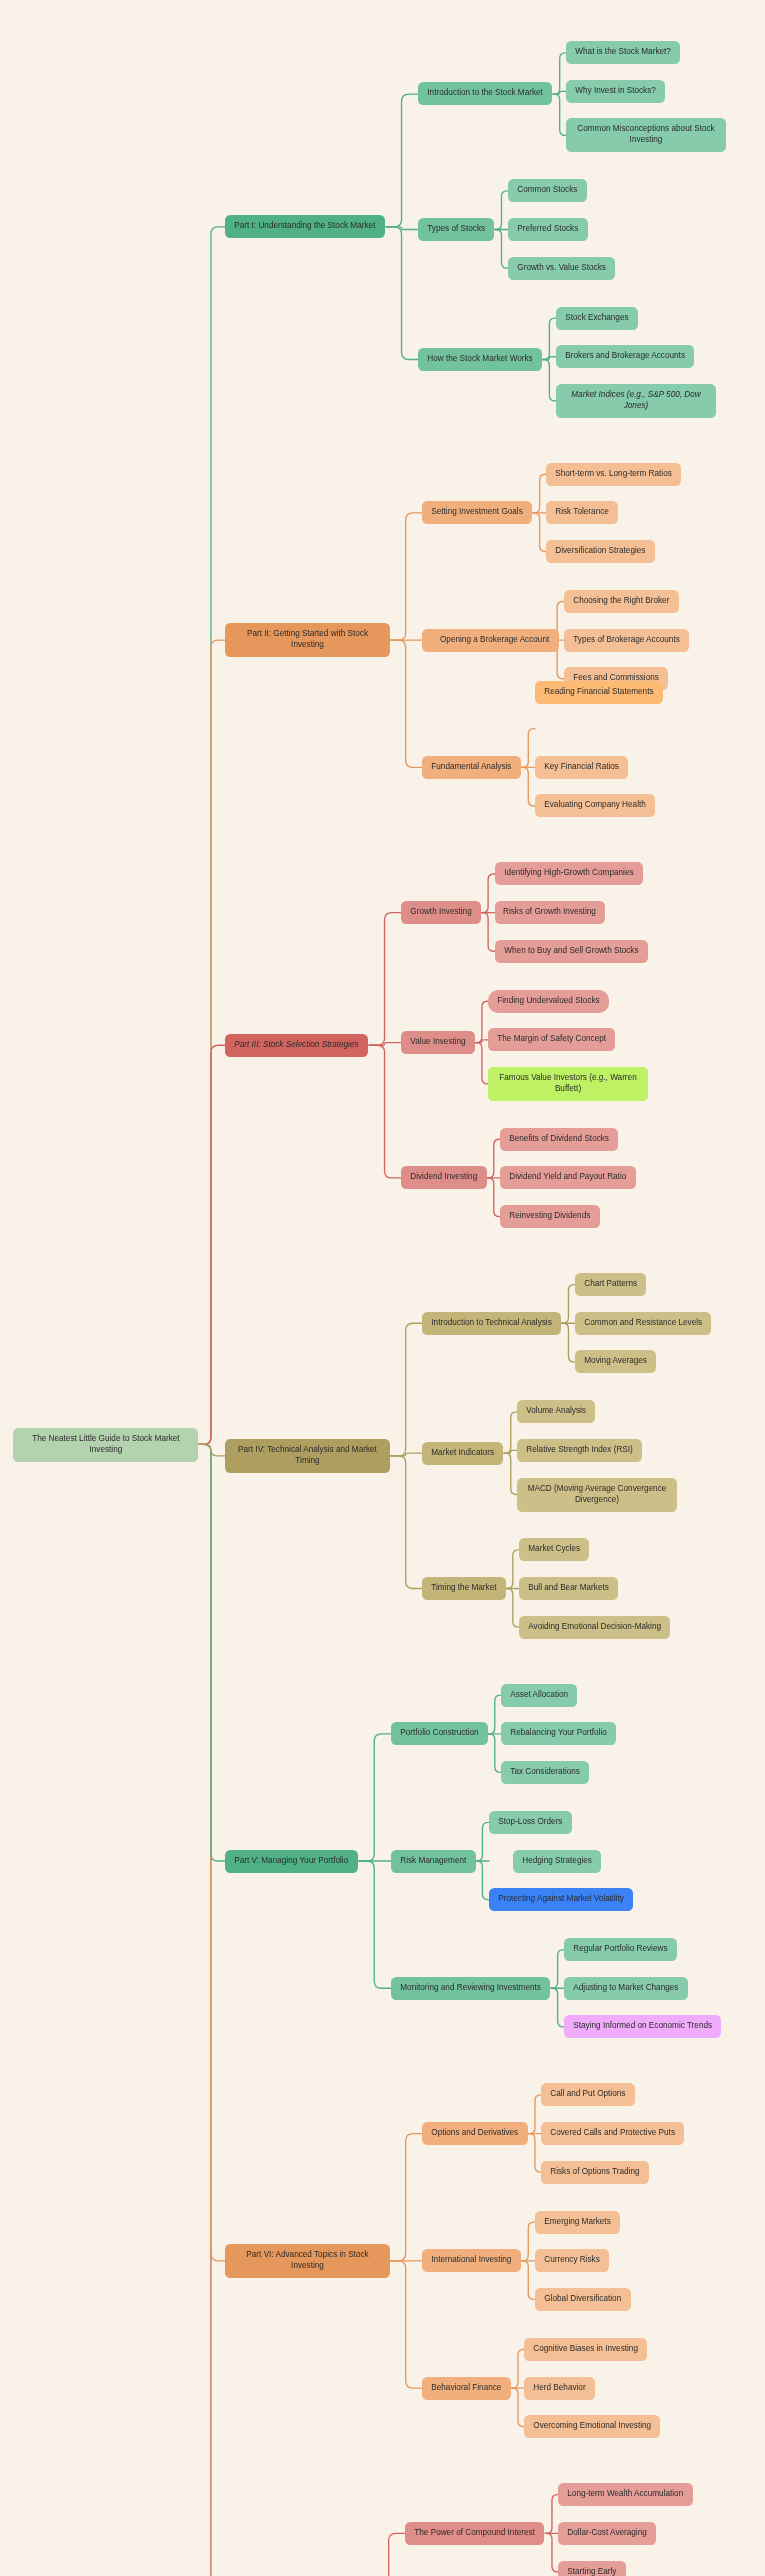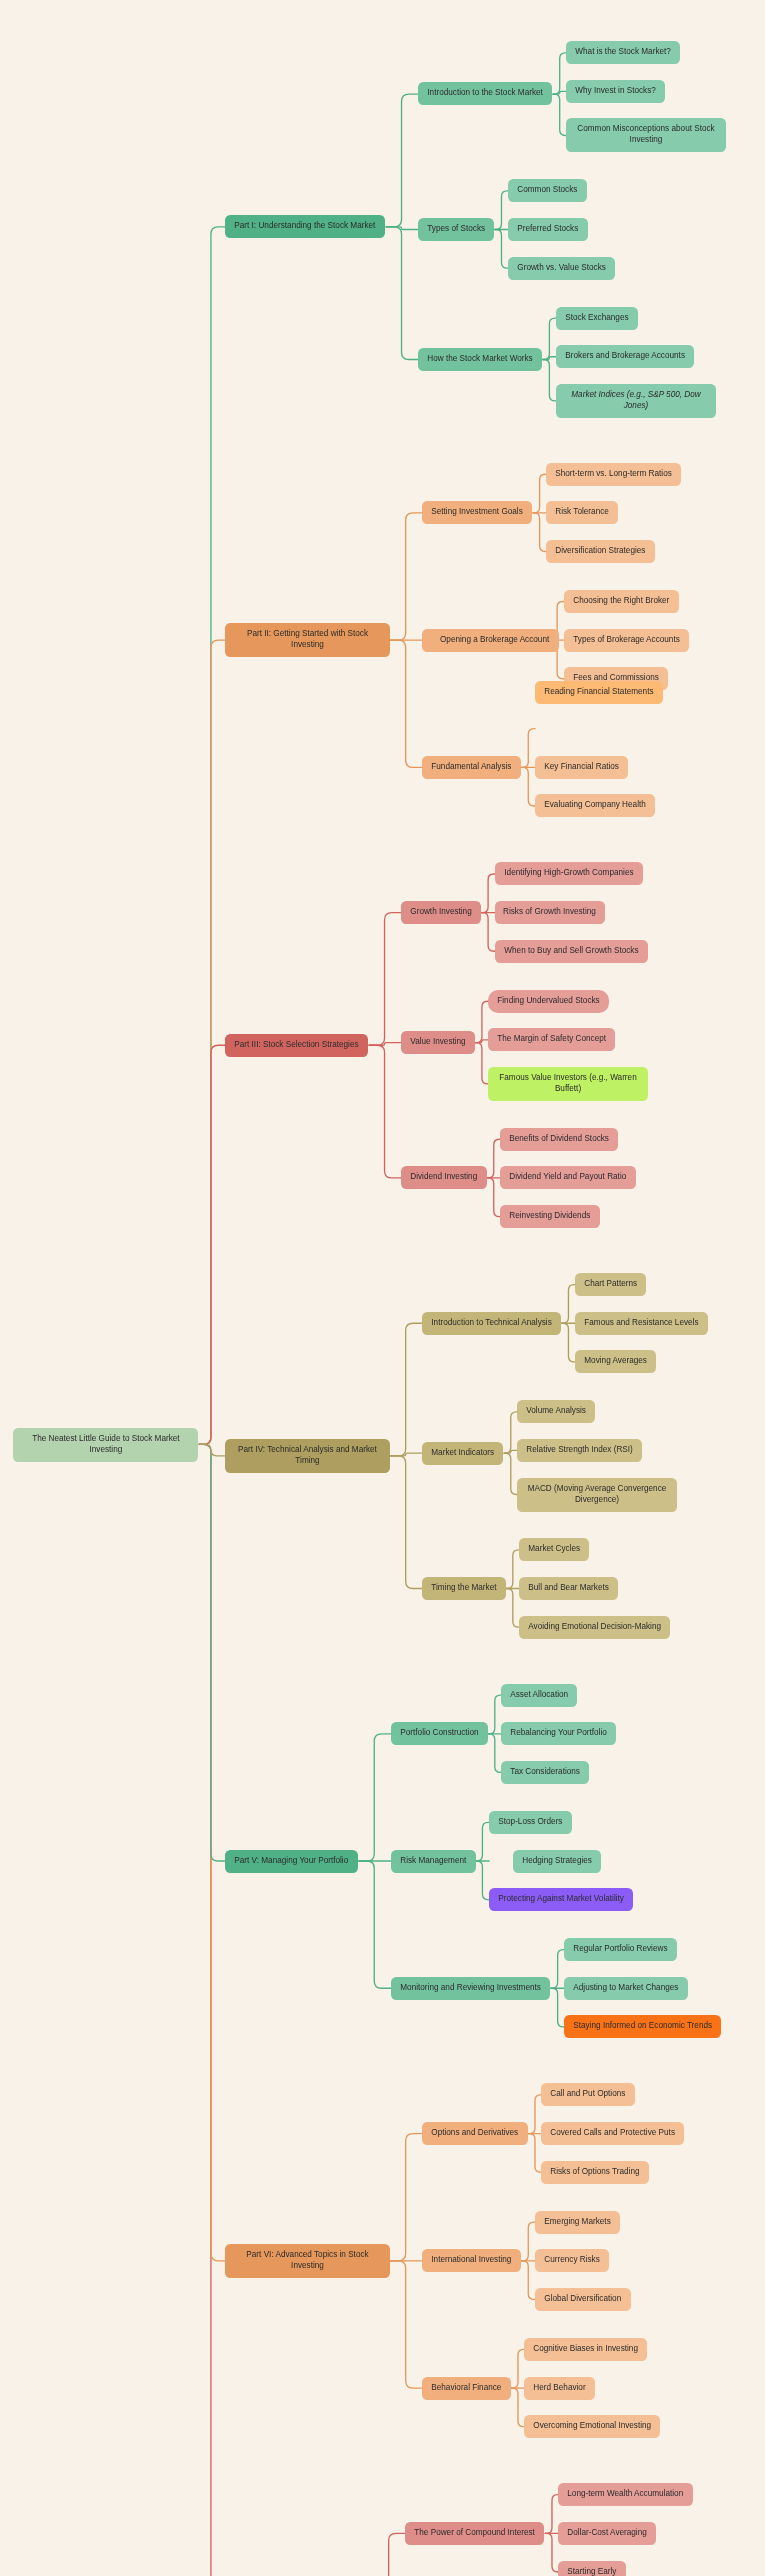--- a/index.html
+++ b/index.html
@@ -145,59 +145,59 @@
     <div class="node level-3" style="background: rgb(244, 191, 148); color: rgb(43, 43, 43); left: 546px; top: 501px;">Risk Tolerance</div>
     <div class="node level-3" style="background: rgb(244, 191, 148); color: rgb(43, 43, 43); left: 546px; top: 540px;">Diversification Strategies</div>
     <div class="node level-2" style="background: rgb(240, 175, 125); color: rgb(43, 43, 43); left: 422px; top: 629px; padding-left: 18px;">Opening a Brokerage Account</div>
     <div class="node level-3" style="background: rgb(244, 191, 148); color: rgb(43, 43, 43); left: 564px; top: 590px;">Choosing the Right Broker</div>
     <div class="node level-3" style="background: rgb(244, 191, 148); color: rgb(43, 43, 43); left: 564px; top: 629px;">Types of Brokerage Accounts</div>
     <div class="node level-3" style="background: rgb(244, 191, 148); color: rgb(43, 43, 43); left: 564px; top: 667px;">Fees and Commissions</div>
     <div class="node level-2" style="background: rgb(240, 175, 125); color: rgb(43, 43, 43); left: 422px; top: 756px;">Fundamental Analysis</div>
     <div class="node level-3" style="background: #fdba74; color: rgb(43, 43, 43); left: 535px; top: 681px;">Reading Financial Statements</div>
     <div class="node level-3" style="background: rgb(244, 191, 148); color: rgb(43, 43, 43); left: 535px; top: 756px;">Key Financial Ratios</div>
     <div class="node level-3" style="background: rgb(244, 191, 148); color: rgb(43, 43, 43); left: 535px; top: 794px;">Evaluating Company Health</div>
-    <div class="node level-1" style="background: rgb(210, 100, 95); color: rgb(43, 43, 43); left: 225px; top: 1034px;">Part III: Stock Selection Strategies</div>
+    <div class="node level-1" style="background: rgb(210, 100, 95); color: rgb(43, 43, 43); left: 225px; top: 1034px; font-style: italic;">Part III: Stock Selection Strategies</div>
     <div class="node level-2" style="background: rgb(223, 141, 136); color: rgb(43, 43, 43); left: 401px; top: 901px;">Growth Investing</div>
     <div class="node level-3" style="background: rgb(229, 157, 152); color: rgb(43, 43, 43); left: 495px; top: 862px;">Identifying High-Growth Companies</div>
     <div class="node level-3" style="background: rgb(229, 157, 152); color: rgb(43, 43, 43); left: 495px; top: 901px; padding-left: 8px;">Risks of Growth Investing</div>
     <div class="node level-3" style="background: rgb(229, 157, 152); color: rgb(43, 43, 43); left: 495px; top: 940px;">When to Buy and Sell Growth Stocks</div>
     <div class="node level-2" style="background: rgb(223, 141, 136); color: rgb(43, 43, 43); left: 401px; top: 1031px;">Value Investing</div>
     <div class="node level-3" style="background: rgb(229, 157, 152); color: rgb(43, 43, 43); left: 488px; top: 990px; border-radius: 10px;">Finding Undervalued Stocks</div>
     <div class="node level-3" style="background: rgb(229, 157, 152); color: rgb(43, 43, 43); left: 488px; top: 1028px;">The Margin of Safety Concept</div>
     <div class="node level-3" style="background: #bef264; color: rgb(43, 43, 43); left: 488px; top: 1067px;">Famous Value Investors (e.g., Warren Buffett)</div>
     <div class="node level-2" style="background: rgb(223, 141, 136); color: rgb(43, 43, 43); left: 401px; top: 1166px;">Dividend Investing</div>
     <div class="node level-3" style="background: rgb(229, 157, 152); color: rgb(43, 43, 43); left: 500px; top: 1128px;">Benefits of Dividend Stocks</div>
     <div class="node level-3" style="background: rgb(229, 157, 152); color: rgb(43, 43, 43); left: 500px; top: 1166px;">Dividend Yield and Payout Ratio</div>
     <div class="node level-3" style="background: rgb(229, 157, 152); color: rgb(43, 43, 43); left: 500px; top: 1205px;">Reinvesting Dividends</div>
     <div class="node level-1" style="background: rgb(174, 158, 96); color: rgb(43, 43, 43); left: 225px; top: 1439px;">Part IV: Technical Analysis and Market Timing</div>
     <div class="node level-2" style="background: rgb(195, 180, 120); color: rgb(43, 43, 43); left: 422px; top: 1312px;">Introduction to Technical Analysis</div>
     <div class="node level-3" style="background: rgb(205, 191, 136); color: rgb(43, 43, 43); left: 575px; top: 1273px;">Chart Patterns</div>
-    <div class="node level-3" style="background: rgb(205, 191, 136); color: rgb(43, 43, 43); left: 575px; top: 1312px;">Famous and Resistance Levels</div>
+    <div class="node level-3" style="background: rgb(205, 191, 136); color: rgb(43, 43, 43); left: 575px; top: 1312px;">Common and Resistance Levels</div>
     <div class="node level-3" style="background: rgb(205, 191, 136); color: rgb(43, 43, 43); left: 575px; top: 1350px;">Moving Averages</div>
     <div class="node level-2" style="background: rgb(195, 180, 120); color: rgb(43, 43, 43); left: 422px; top: 1442px;">Market Indicators</div>
     <div class="node level-3" style="background: rgb(205, 191, 136); color: rgb(43, 43, 43); left: 517px; top: 1400px;">Volume Analysis</div>
     <div class="node level-3" style="background: rgb(205, 191, 136); color: rgb(43, 43, 43); left: 517px; top: 1439px;">Relative Strength Index (RSI)</div>
     <div class="node level-3" style="background: rgb(205, 191, 136); color: rgb(43, 43, 43); left: 517px; top: 1478px;">MACD (Moving Average Convergence Divergence)</div>
     <div class="node level-2" style="background: rgb(195, 180, 120); color: rgb(43, 43, 43); left: 422px; top: 1577px;">Timing the Market</div>
     <div class="node level-3" style="background: rgb(205, 191, 136); color: rgb(43, 43, 43); left: 519px; top: 1538px;">Market Cycles</div>
     <div class="node level-3" style="background: rgb(205, 191, 136); color: rgb(43, 43, 43); left: 519px; top: 1577px;">Bull and Bear Markets</div>
     <div class="node level-3" style="background: rgb(205, 191, 136); color: rgb(43, 43, 43); left: 519px; top: 1616px;">Avoiding Emotional Decision-Making</div>
     <div class="node level-1" style="background: rgb(80, 177, 134); color: rgb(43, 43, 43); left: 225px; top: 1850px;">Part V: Managing Your Portfolio</div>
     <div class="node level-2" style="background: rgb(114, 194, 158); color: rgb(43, 43, 43); left: 391px; top: 1722px;">Portfolio Construction</div>
     <div class="node level-3" style="background: rgb(133, 203, 172); color: rgb(43, 43, 43); left: 501px; top: 1684px;">Asset Allocation</div>
     <div class="node level-3" style="background: rgb(133, 203, 172); color: rgb(43, 43, 43); left: 501px; top: 1722px;">Rebalancing Your Portfolio</div>
     <div class="node level-3" style="background: rgb(133, 203, 172); color: rgb(43, 43, 43); left: 501px; top: 1761px;">Tax Considerations</div>
     <div class="node level-2" style="background: rgb(114, 194, 158); color: rgb(43, 43, 43); left: 391px; top: 1850px;">Risk Management</div>
     <div class="node level-3" style="background: rgb(133, 203, 172); color: rgb(43, 43, 43); left: 489px; top: 1811px;">Stop-Loss Orders</div>
     <div class="node level-3" style="background: rgb(133, 203, 172); color: rgb(43, 43, 43); left: 489px; top: 1850px; margin-left: 24px;">Hedging Strategies</div>
-    <div class="node level-3" style="background: #8b5cf6; color: rgb(43, 43, 43); left: 489px; top: 1888px; text-align: right;">Protecting Against Market Volatility</div>
+    <div class="node level-3" style="background: #3b82f6; color: rgb(43, 43, 43); left: 489px; top: 1888px; text-align: right;">Protecting Against Market Volatility</div>
     <div class="node level-2" style="background: rgb(114, 194, 158); color: rgb(43, 43, 43); left: 391px; top: 1977px;">Monitoring and Reviewing Investments</div>
     <div class="node level-3" style="background: rgb(133, 203, 172); color: rgb(43, 43, 43); left: 564px; top: 1938px;">Regular Portfolio Reviews</div>
     <div class="node level-3" style="background: rgb(133, 203, 172); color: rgb(43, 43, 43); left: 564px; top: 1977px;">Adjusting to Market Changes</div>
-    <div class="node level-3" style="background: #f97316; color: rgb(43, 43, 43); left: 564px; top: 2015px;">Staying Informed on Economic Trends</div>
+    <div class="node level-3" style="background: #f0abfc; color: rgb(43, 43, 43); left: 564px; top: 2015px;">Staying Informed on Economic Trends</div>
     <div class="node level-1" style="background: rgb(229, 151, 92); color: rgb(43, 43, 43); left: 225px; top: 2244px;">Part VI: Advanced Topics in Stock Investing</div>
     <div class="node level-2" style="background: rgb(240, 175, 125); color: rgb(43, 43, 43); left: 422px; top: 2122px;">Options and Derivatives</div>
     <div class="node level-3" style="background: rgb(244, 191, 148); color: rgb(43, 43, 43); left: 541px; top: 2083px;">Call and Put Options</div>
     <div class="node level-3" style="background: rgb(244, 191, 148); color: rgb(43, 43, 43); left: 541px; top: 2122px;">Covered Calls and Protective Puts</div>
     <div class="node level-3" style="background: rgb(244, 191, 148); color: rgb(43, 43, 43); left: 541px; top: 2161px;">Risks of Options Trading</div>
     <div class="node level-2" style="background: rgb(240, 175, 125); color: rgb(43, 43, 43); left: 422px; top: 2249px;">International Investing</div>
     <div class="node level-3" style="background: rgb(244, 191, 148); color: rgb(43, 43, 43); left: 535px; top: 2211px;">Emerging Markets</div>
     <div class="node level-3" style="background: rgb(244, 191, 148); color: rgb(43, 43, 43); left: 535px; top: 2249px;">Currency Risks</div>
     <div class="node level-3" style="background: rgb(244, 191, 148); color: rgb(43, 43, 43); left: 535px; top: 2288px;">Global Diversification</div>
     <div class="node level-2" style="background: rgb(240, 175, 125); color: rgb(43, 43, 43); left: 422px; top: 2377px;">Behavioral Finance</div>

